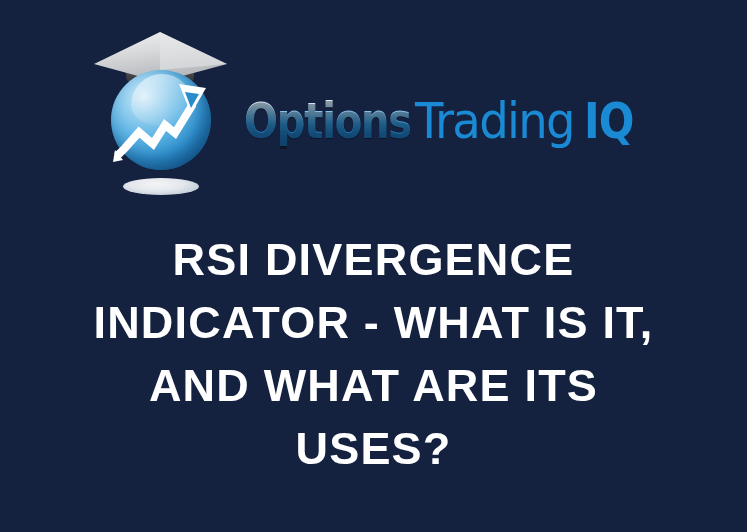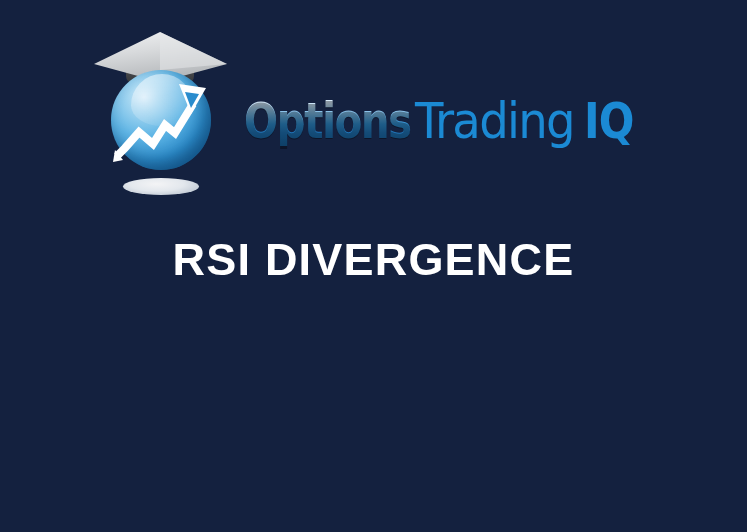--- a/index.html
+++ b/index.html
@@ -214,15 +214,18 @@
 
     <div id="logo-text">
       <span class="word-options">Options</span>
       <span class="word-trading">Trading</span>
       <span class="word-iq">IQ</span>
     </div>
   </div>
 
   <h1 id="title">
     <span class="tline">RSI DIVERGENCE</span>
+    <span class="tline">INDICATOR - WHAT IS IT,</span>
+    <span class="tline">AND WHAT ARE ITS</span>
+    <span class="tline">USES?</span>
   </h1>
 
 </div>
 
 </body></html>

